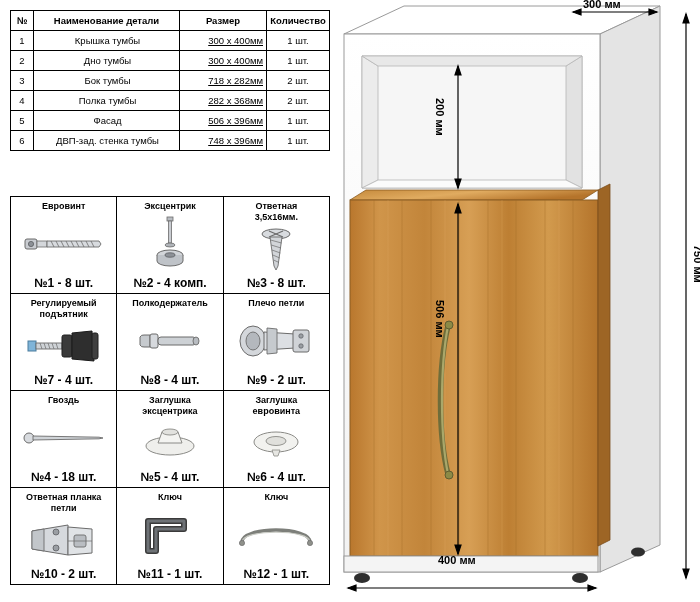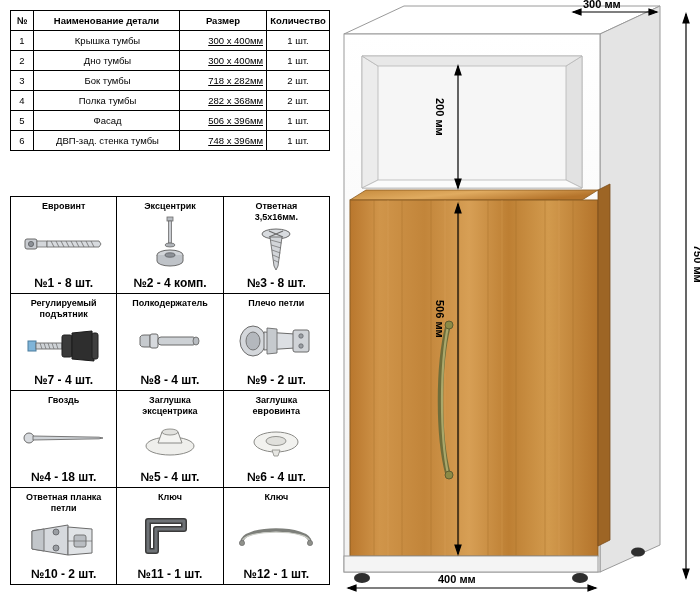--- a/index.html
+++ b/index.html
@@ -471,16 +471,16 @@
 
     <g stroke="#000" stroke-width="1.2">
       <line x1="128" y1="204" x2="128" y2="554"></line>
       <polygon points="128,204 125,213 131,213" fill="#000"></polygon>
       <polygon points="128,554 125,545 131,545" fill="#000"></polygon>
     </g>
   </svg>
 
   <div class="dim-label" style="left:253px; top:-2px;">300 мм</div>
   <div class="dim-label dim-vert" style="left:362px; top:245px;">750 мм</div>
-  <div class="dim-label" style="left:108px; top:573px;">400 мм</div>
+  <div class="dim-label" style="left:108px; top:554px;">400 мм</div>
   <div class="dim-label dim-vert" style="left:104px; top:98px;">200 мм</div>
   <div class="dim-label dim-vert" style="left:104px; top:300px;">506 мм</div>
 </div>
 
 </body></html>

